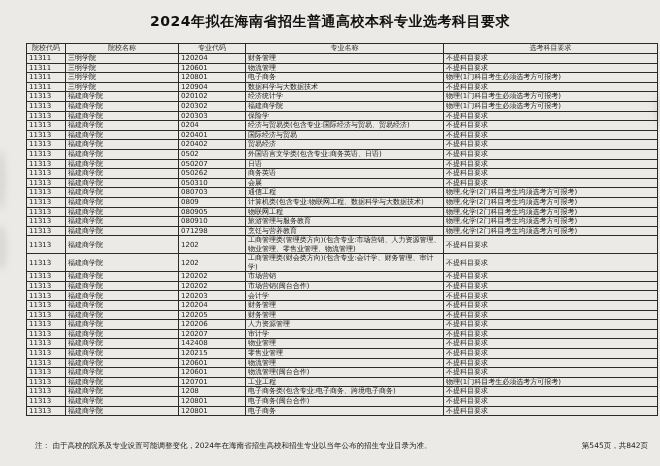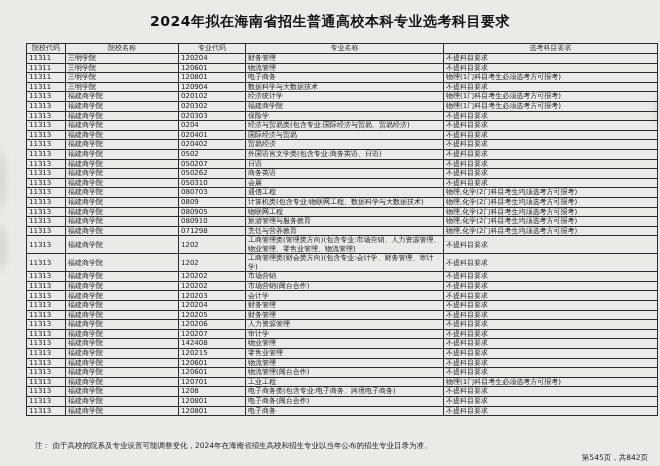--- a/index.html
+++ b/index.html
@@ -42,21 +42,21 @@
   col.c1 { width:113px; }
   col.c2 { width:67px; }
   col.c3 { width:198px; }
   col.c4 { width:214px; }
 
   .footnote {
     position:absolute; left:35px; top:441px;
     font-size:7.5px; color:#222; white-space:nowrap;
   }
   .page-indicator {
-    position:absolute; right:12px; top:453px;
+    position:absolute; right:12px; top:441px;
     font-size:7.5px; color:#222; white-space:nowrap;
   }
 
   
   .smudge { position:absolute; background:#b9b7b4; opacity:0.35; border-radius:50%; filter:blur(3px); }
   .smudge.s1 { left:-4px; top:150px; width:10px; height:60px; }
   .smudge.s2 { left:-5px; top:225px; width:12px; height:45px; }
   .smudge.s3 { right:-4px; top:95px; width:9px; height:30px; }
 </style>
 </head>

